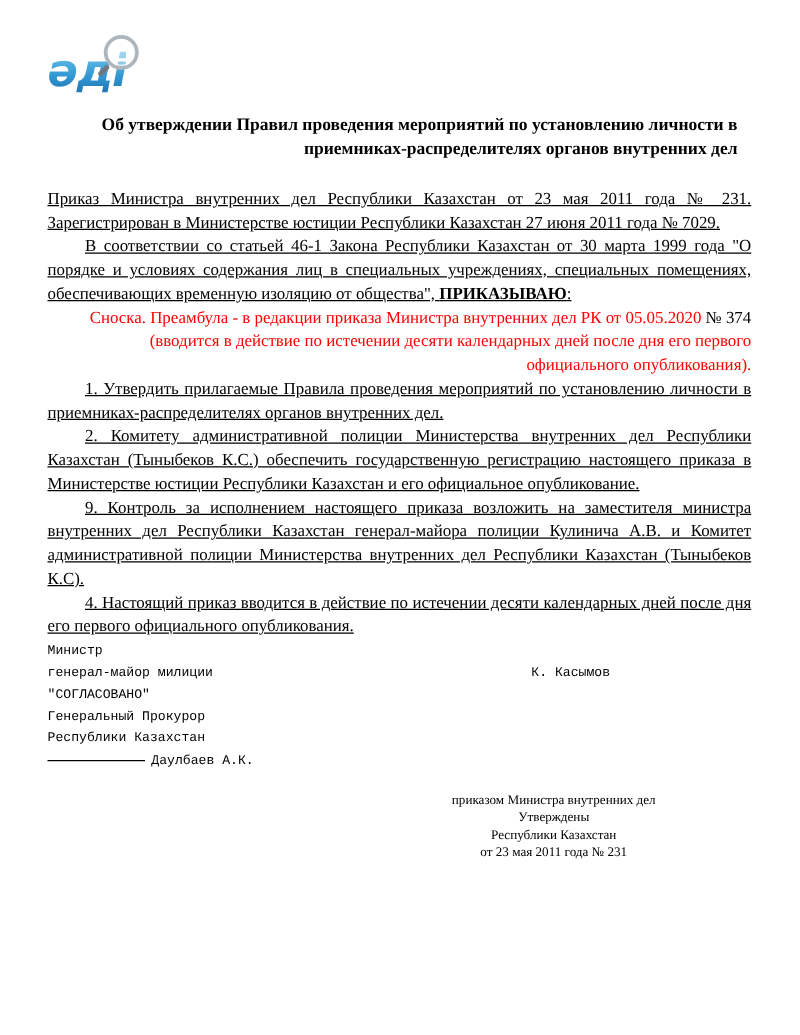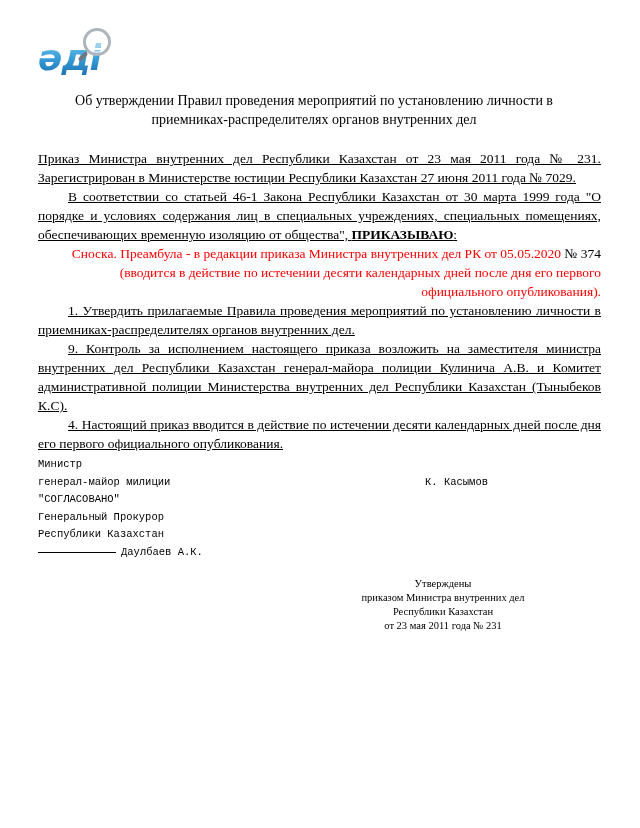--- a/index.html
+++ b/index.html
@@ -48,26 +48,26 @@
     left: -9px; top: 15px;
     width: 4px; height: 11px;
     background: #6f7judge78;
     background: #6f7680;
     border-radius: 2px;
     transform: rotate(45deg);
   }
 
   
   .doc-title {
-    font-weight: normal;
+    font-weight: bold;
     font-size: 14px;
     line-height: 18.5px;
     max-width: 552px;
     margin: 0 0 20px 0;
-    text-align: center;
+    text-align: right;
   }
   .para {
     font-size: 13.5px;
     line-height: 19px;
     margin: 0;
     text-align: justify;
     text-decoration: underline;
   }
   .indent { text-indent: 30px; }
   .footnote {
@@ -125,39 +125,40 @@
   <p class="para">Приказ Министра внутренних дел Республики Казахстан от 23 мая 2011 года № 231. Зарегистрирован в Министерстве юстиции Республики Казахстан 27 июня 2011 года № 7029.</p>
 
   
   <p class="para indent"><span>В соответствии со статьей 46-1 Закона Республики Казахстан от 30 марта 1999 года "О порядке и условиях содержания лиц в специальных учреждениях, специальных помещениях, обеспечивающих временную изоляцию от общества", </span><span class="bold">ПРИКАЗЫВАЮ</span><span>:</span></p>
 
   
   <p class="footnote"><span style="color:#ff0000;">Сноска. Преамбула - в редакции приказа Министра внутренних дел РК от 05.05.2020 </span><span style="color:#000000;">№ 374</span><span style="color:#ff0000;"> (вводится в действие по истечении десяти календарных дней после дня его первого официального опубликования).</span></p>
 
   
   <p class="para indent">1. Утвердить прилагаемые Правила проведения мероприятий по установлению личности в приемниках-распределителях органов внутренних дел.</p>
+  <p class="para indent">2. Комитету административной полиции Министерства внутренних дел Республики Казахстан (Тыныбеков К.С.) обеспечить государственную регистрацию настоящего приказа в Министерстве юстиции Республики Казахстан и его официальное опубликование.</p>
   <p class="para indent">9. Контроль за исполнением настоящего приказа возложить на заместителя министра внутренних дел Республики Казахстан генерал-майора полиции Кулинича А.В. и Комитет административной полиции Министерства внутренних дел Республики Казахстан (Тыныбеков К.С).</p>
   <p class="para indent">4. Настоящий приказ вводится в действие по истечении десяти календарных дней после дня его первого официального опубликования.</p>
 
   
   <div class="sig">
     <div class="sig-row">Министр</div>
     <div class="sig-row">
       <span>генерал-майор милиции</span>
       <span class="sig-name">К. Касымов</span>
     </div>
     <div class="sig-row">"СОГЛАСОВАНО"</div>
     <div class="sig-row">Генеральный Прокурор</div>
     <div class="sig-row">Республики Казахстан</div>
     <div class="sig-row">
       <span class="blank-line"></span><span>Даулбаев А.К.</span>
     </div>
   </div>
 
   
   <div class="approval">
+    <div>приказом Министра внутренних дел</div>
     <div>Утверждены</div>
-    <div>приказом Министра внутренних дел</div>
     <div>Республики Казахстан</div>
     <div>от 23 мая 2011 года № 231</div>
   </div>
 
 </div>
 
 </body></html>

